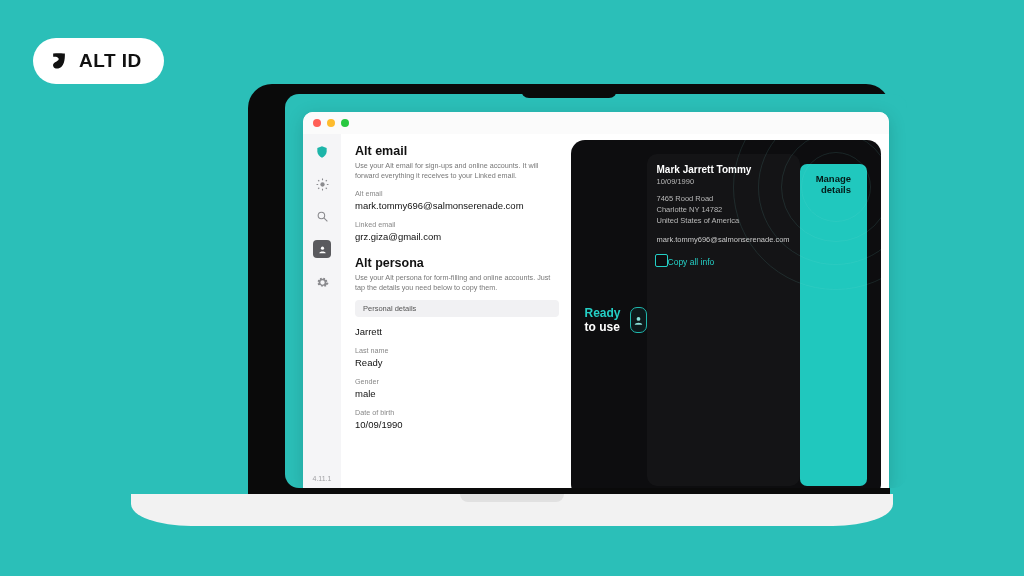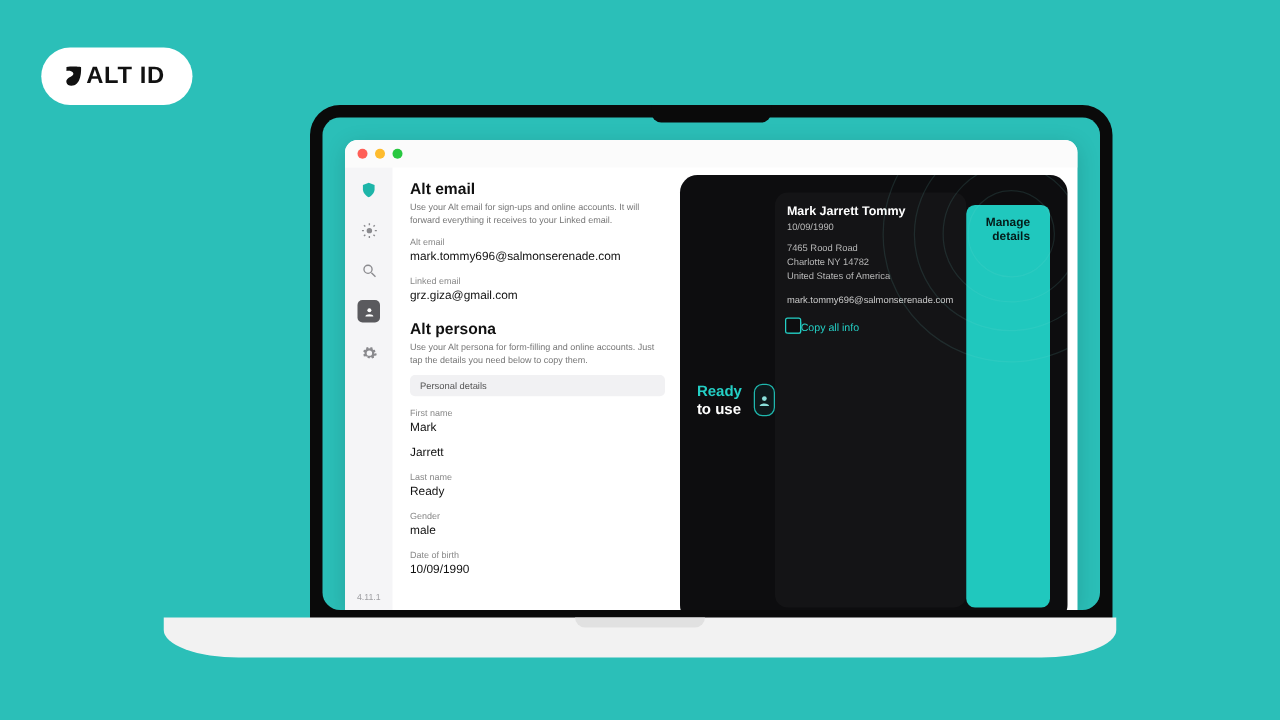--- a/index.html
+++ b/index.html
@@ -11,21 +11,21 @@
     overflow: hidden;
   }
 
   
   .badge {
     position: absolute;
     top: 38px; left: 33px;
     background: #fff;
     border-radius: 26px;
     padding: 12px 22px 12px 16px;
-    display: flex; align-items: center; gap: 0;
+    display: flex; align-items: center; gap: 10px;
   }
   .badge-logo {
     width: 20px; height: 20px;
     display: flex; align-items: center; justify-content: center;
   }
   .badge-text {
     font-weight: 800; font-size: 19px; letter-spacing: 0.5px; color: #111;
   }
 
   
@@ -48,20 +48,21 @@
     background: #0a0a0a;
     border-radius: 0 0 8px 8px;
     z-index: 5;
   }
   .screen {
     width: 100%; height: 100%;
     background: #2BBFB8;
     border-radius: 14px;
     position: relative;
     overflow: hidden;
+    margin-left: 27px;
   }
   .base {
     position: absolute;
     left: 50%; transform: translateX(-50%);
     top: 494px;
     width: 762px; height: 32px;
     background: #f2f2f2;
     border-radius: 0 0 60px 60px / 0 0 22px 22px;
   }
   .base-before {
@@ -320,24 +321,20 @@
               <div class="field-label">Linked email</div>
               <div class="field-value">grz.giza@gmail.com</div>
             </div>
 
             <div class="section2">
               <div class="section-title">Alt persona</div>
               <div class="section-desc">Use your Alt persona for form-filling and online accounts. Just tap the details you need below to copy them.</div>
               <div class="tab-row">Personal details</div>
 
               <div class="field">
-                <div class="field-label">First name</div>
-                <div class="field-value">Mark</div>
-              </div>
-              <div class="field">
                 <div class="field-value">Jarrett</div>
               </div>
               <div class="field">
                 <div class="field-label">Last name</div>
                 <div class="field-value">Ready</div>
               </div>
               <div class="field">
                 <div class="field-label">Gender</div>
                 <div class="field-value">male</div>
               </div>

